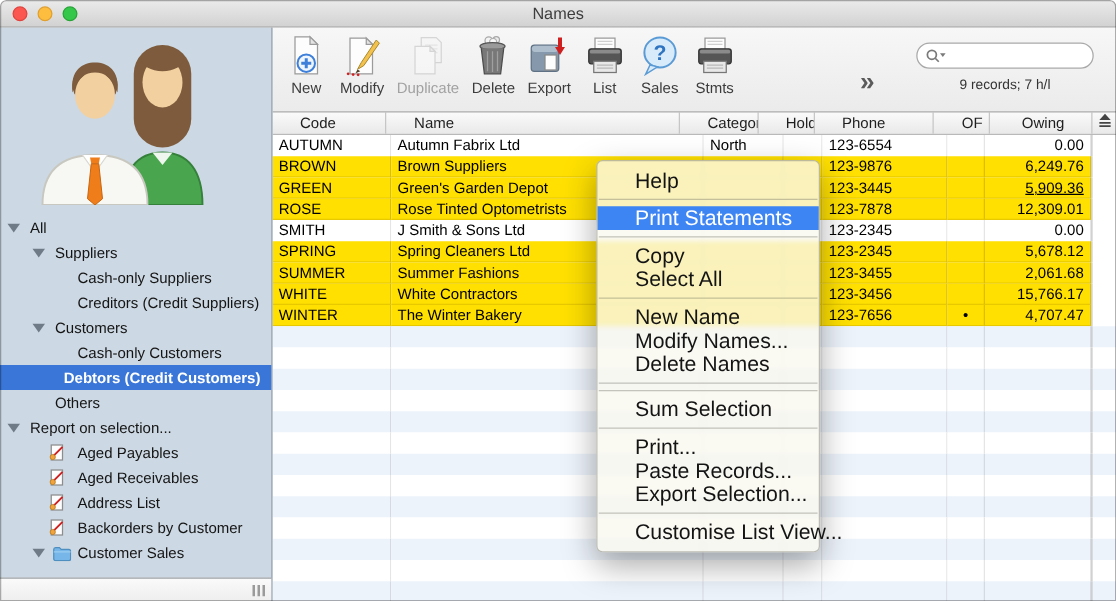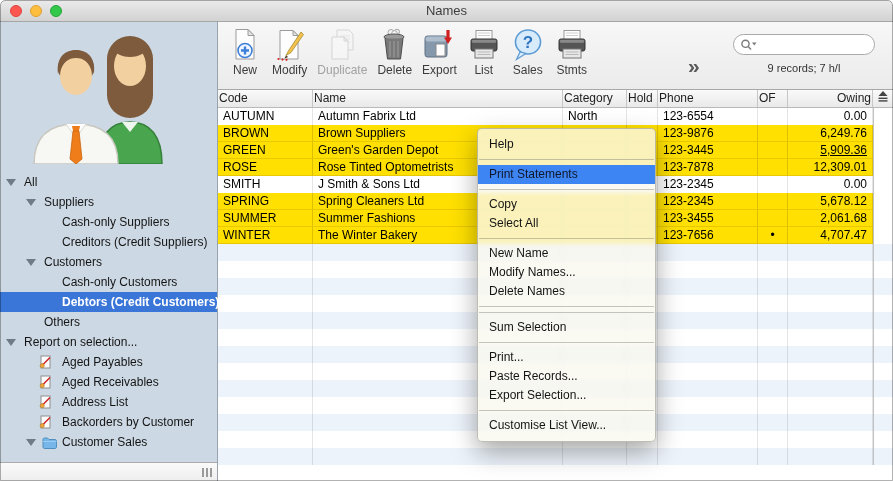--- a/index.html
+++ b/index.html
@@ -55,21 +55,21 @@
     align-items:center;padding:0 6px;box-sizing:border-box;}
   .search-pill input{border:none;outline:none;flex:1;min-width:0;font-size:12px;
     font-family:"Liberation Sans",sans-serif;background:transparent;}
   .records{position:absolute;right:18px;top:40px;width:142px;text-align:center;
     font-size:11px;color:#333;}
 
   
   .table{position:absolute;left:218px;top:90px;width:675px;height:391px;background:#fff;z-index:2;}
   .thead{display:flex;height:18px;background:linear-gradient(#fafafa,#e9e9e9);
     border-bottom:1px solid #b9b9b9;box-sizing:border-box;}
-  .th{font-size:12px;color:#1e1e1e;line-height:17px;padding:0 1px;
+  .th{font-size:12px;color:#1e1e1e;line-height:17px;padding:0 22px;
     border-right:1px solid #c6c6c6;box-sizing:border-box;overflow:hidden;white-space:nowrap;}
   .th.right{text-align:right;}
   .th.gutter{border-right:none;display:flex;align-items:center;justify-content:center;padding:0;}
   .tr{display:flex;height:17px;}
   .td{font-size:12px;color:#000;line-height:17px;padding:0 5px;
     border-right:1px solid rgba(0,0,0,.10);box-sizing:border-box;
     overflow:hidden;white-space:nowrap;background:#fff;}
   .td.right{text-align:right;}
   .td.center{text-align:center;padding:0;}
   .tr.hl .td{background:#ffe000;border-right-color:rgba(120,95,0,.25);
@@ -78,23 +78,23 @@
   .tr.alt .td{background:#edf3fb;}
   .tr.plain .td{background:#fff;}
   .tr.alt .td.gutter{background:#edf3fb;}
   .tr.plain .td.gutter{background:#fff;}
 
   
   .menu{position:absolute;left:477px;top:128px;width:179px;box-sizing:border-box;
     background:rgba(249,247,238,.78);border:1px solid rgba(140,140,130,.55);
     border-radius:5px;box-shadow:0 10px 26px rgba(0,0,0,.35);
     padding:6px 0;z-index:50;backdrop-filter:blur(2px);}
-  .menu-item{height:19px;line-height:19px;font-size:12px;color:#141414;
-    padding:0 11px;white-space:nowrap;cursor:default;}
-  .menu-item.highlighted{background:#3e85f4;color:#0f172a;}
+  .menu-item{height:19px;line-height:19px;font-size:17px;color:#141414;
+    padding:0 30px;white-space:nowrap;cursor:default;}
+  .menu-item.highlighted{background:#3e85f4;color:#ffffff;}
   .menu-sep{height:1px;background:rgba(110,110,100,.38);margin:5px 1px;}
 </style>
 </head>
 <body>
 
 <div class="frame"></div>
 
 <div class="titlebar">
   <div class="traffic t-red"></div>
   <div class="traffic t-yellow"></div>
@@ -133,21 +133,21 @@
         <span class="tree-label" style="left: 62px;">Creditors (Credit Suppliers)</span>
       </div>
       <div class="tree-row">
         <span class="tri" style="left: 26px;"></span>
         <span class="tree-label" style="left: 44px;">Customers</span>
       </div>
       <div class="tree-row">
         <span class="tree-label" style="left: 62px;">Cash-only Customers</span>
       </div>
       <div class="tree-row selected">
-        <span class="tree-label" style="left: 62px;">Debtors (Credit Customers)</span>
+        <span class="tree-label" style="left: 51px;">Debtors (Credit Customers)</span>
       </div>
       <div class="tree-row">
         <span class="tree-label" style="left: 44px;">Others</span>
       </div>
       <div class="tree-row">
         <span class="tri" style="left: 6px;"></span>
         <span class="tree-label" style="left: 24px;">Report on selection...</span>
       </div>
       <div class="tree-row">
         <span class="tree-ic" style="left: 38px;"><svg width="14" height="14" viewBox="0 0 14 14">
@@ -395,20 +395,30 @@
         <div class="td" style="width: 95px;">SUMMER</div>
         <div class="td" style="width: 250px;">Summer Fashions</div>
         <div class="td" style="width: 64px;"></div>
         <div class="td" style="width: 31px;"></div>
         <div class="td" style="width: 100px;">123-3455</div>
         <div class="td center" style="width: 30px;"></div>
         <div class="td right" style="width: 85px;">2,061.68</div>
         <div class="td gutter" style="width: 20px;"></div>
       </div>
       <div class="tr hl">
+        <div class="td" style="width: 95px;">WHITE</div>
+        <div class="td" style="width: 250px;">White Contractors</div>
+        <div class="td" style="width: 64px;"></div>
+        <div class="td" style="width: 31px;"></div>
+        <div class="td" style="width: 100px;">123-3456</div>
+        <div class="td center" style="width: 30px;"></div>
+        <div class="td right" style="width: 85px;">15,766.17</div>
+        <div class="td gutter" style="width: 20px;"></div>
+      </div>
+      <div class="tr hl">
         <div class="td" style="width: 95px;">WINTER</div>
         <div class="td" style="width: 250px;">The Winter Bakery</div>
         <div class="td" style="width: 64px;"></div>
         <div class="td" style="width: 31px;"></div>
         <div class="td" style="width: 100px;">123-7656</div>
         <div class="td center" style="width: 30px;">•</div>
         <div class="td right" style="width: 85px;">4,707.47</div>
         <div class="td gutter" style="width: 20px;"></div>
       </div>
       <div class="tr alt">

